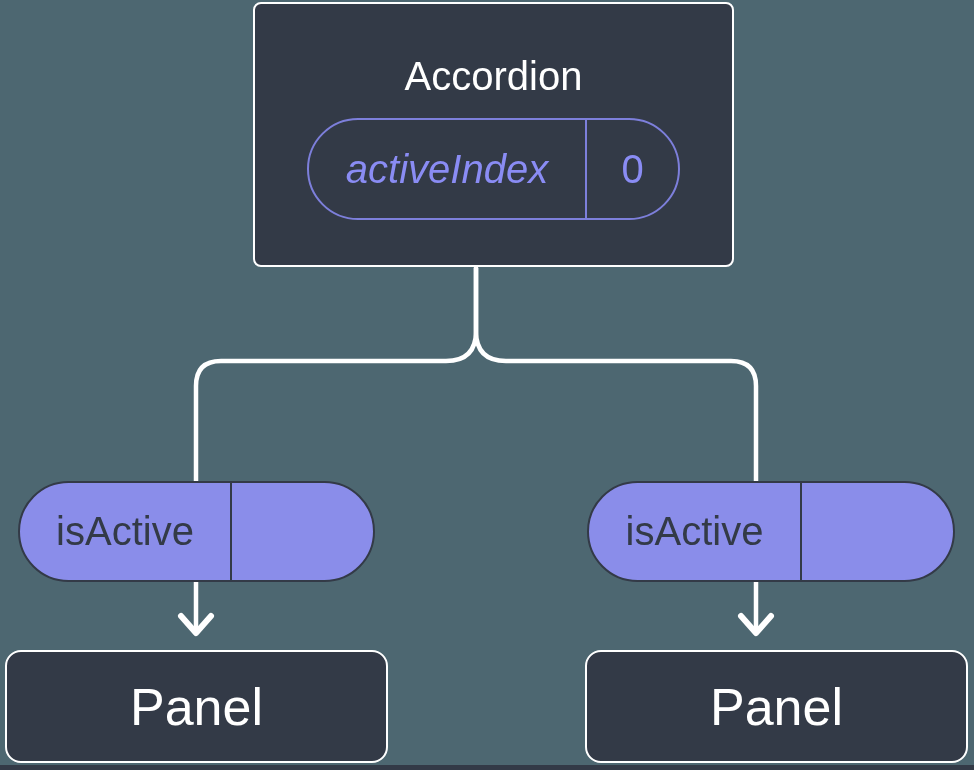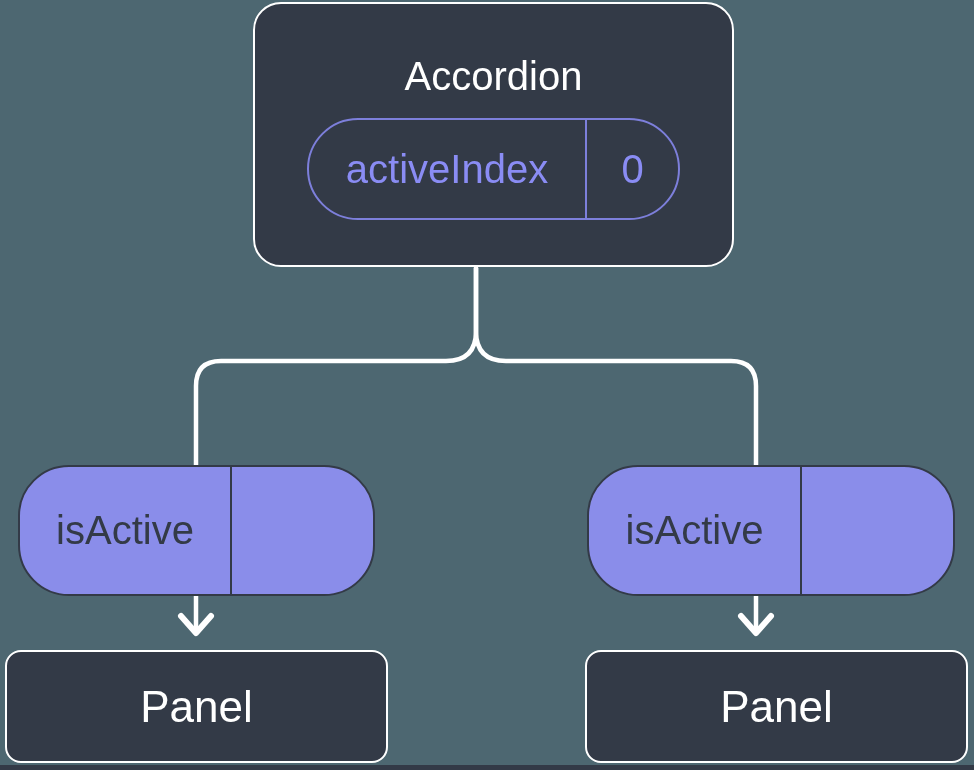--- a/index.html
+++ b/index.html
@@ -48,21 +48,21 @@
   }
   .node {
     position: absolute;
     background: var(--node-fill);
     border: 2px solid var(--node-border);
     color: var(--node-text);
   }
   .node-root {
     left: 253px; top: 2px;
     width: 481px; height: 265px;
-    border-radius: 28px;
+    border-radius: 8px;
   }
   .node-title {
     position: absolute;
     left: 0; right: 0;
     text-align: center;
     font-size: 40px;
     line-height: 44px;
     font-weight: 500;
     color: var(--node-text);
   }
@@ -77,37 +77,39 @@
     align-items: stretch;
     color: var(--state-text);
     font-size: 40px;
   }
   .state-pill .pill-key {
     width: 278px;
     border-right: 2px solid var(--state-outline);
     display: flex;
     align-items: center;
     justify-content: center;
+    font-style: italic;
   }
   .state-pill .pill-val {
     flex: 1;
     display: flex;
     align-items: center;
     justify-content: center;
   }
   .prop-pill {
     position: absolute;
-    height: 131px;
+    height: 101px;
     background: var(--pill-fill);
     border: 2px solid var(--pill-text);
     border-radius: 51px;
     display: flex;
     align-items: stretch;
     color: var(--pill-text);
     font-size: 40px;
+    margin-top: 16px;
   }
   .prop-pill .pill-key {
     border-right: 2px solid var(--pill-text);
     display: flex;
     align-items: center;
     justify-content: center;
   }
   .prop-pill .pill-val {
     flex: 1;
     display: flex;
@@ -118,21 +120,21 @@
   .prop-pill-left .pill-key { width: 212px; }
   .prop-pill-right { left: 587px; top: 465px; width: 368px; }
   .prop-pill-right .pill-key { width: 213px; }
   .node-panel {
     width: 383px; height: 113px;
     top: 650px;
     border-radius: 16px;
     display: flex;
     align-items: center;
     justify-content: center;
-    font-size: 44px;
+    font-size: 52px;
     font-weight: 500;
   }
   .node-panel-left { left: 5px; }
   .node-panel-right { left: 585px; }
   .bottom-strip {
     position: absolute;
     left: 0; top: 765px;
     width: 974px; height: 5px;
     background: var(--node-fill);
   }

